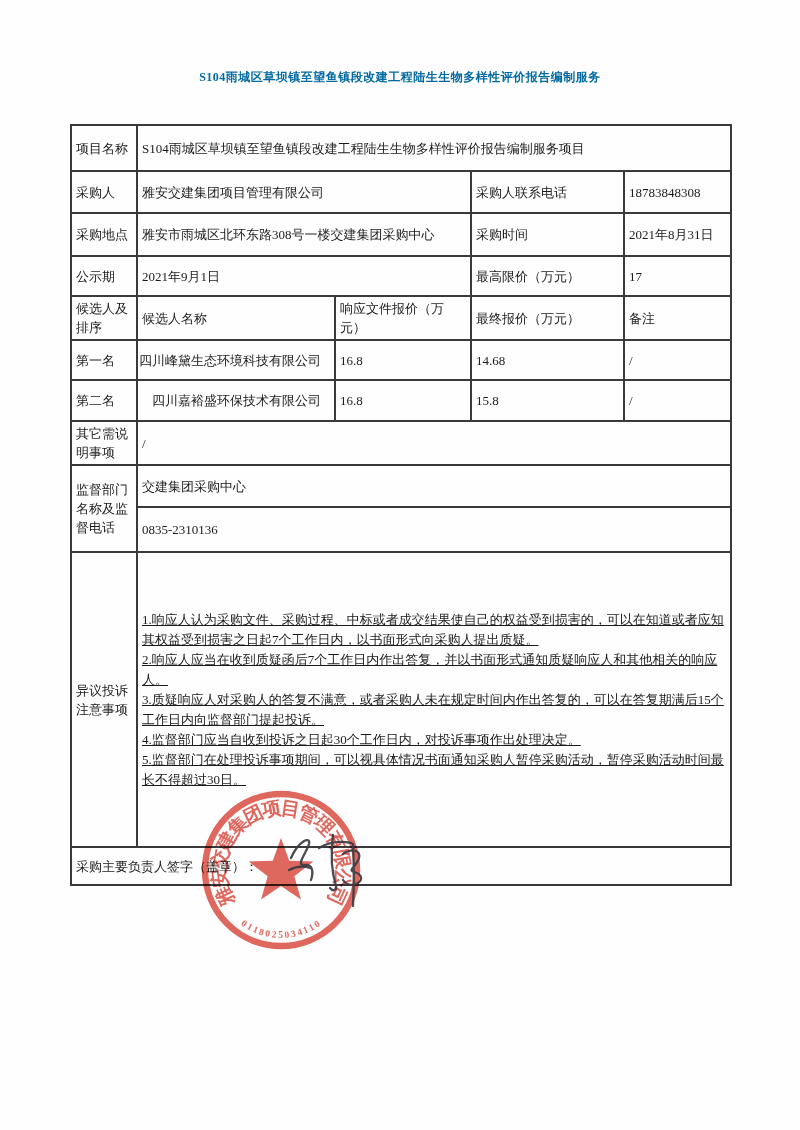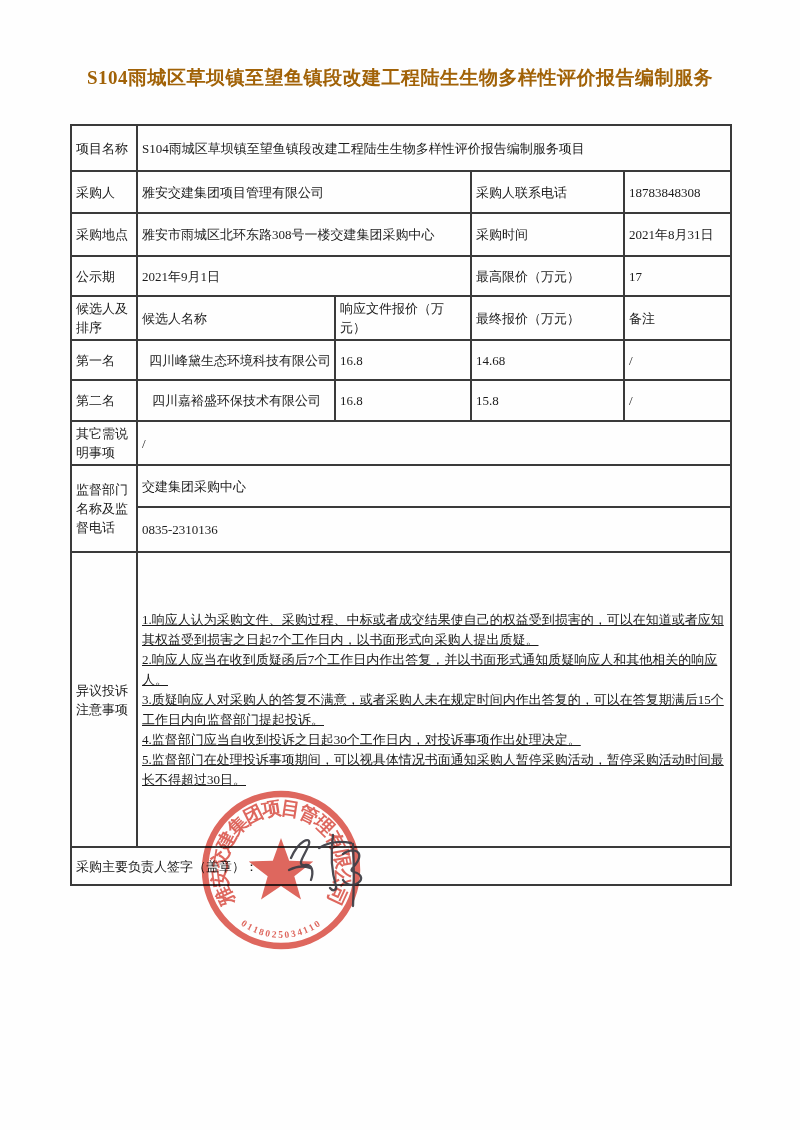--- a/index.html
+++ b/index.html
@@ -7,22 +7,22 @@
   body {
     position:relative;
     background:#fefefe;
     font-family:"Liberation Serif","DejaVu Serif",serif;
     color:#1b1b1b;
     overflow:hidden;
   }
   .doc-title {
     position:absolute; top:64px; left:0; right:0;
     text-align:center;
-    font-size:19px; font-weight:bold; letter-spacing:0.5px;
-    line-height:27px; color:#a16207;
+    font-size:12px; font-weight:bold; letter-spacing:0.5px;
+    line-height:27px; color:#0369a1;
   }
   table.sheet {
     position:absolute; left:70px; top:124px;
     width:660px;
     border-collapse:collapse;
     table-layout:fixed;
     font-size:13px;
     color:#1b1b1b;
   }
   table.sheet td, table.sheet th {
@@ -104,21 +104,21 @@
     </tr>
     <tr style="height:38px">
       <td class="lbl">候选人及排序</td>
       <td class="ctr">候选人名称</td>
       <td class="ctr">响应文件报价（万元）</td>
       <td class="ctr">最终报价（万元）</td>
       <td class="ctr">备注</td>
     </tr>
     <tr style="height:40px">
       <td class="lbl">第一名</td>
-      <td class="val" style="padding-left:11px">四川峰黛生态环境科技有限公司</td>
+      <td class="val" style="padding-left:1px">四川峰黛生态环境科技有限公司</td>
       <td class="ctr">16.8</td>
       <td class="ctr">14.68</td>
       <td class="ctr">/</td>
     </tr>
     <tr style="height:41px">
       <td class="lbl">第二名</td>
       <td class="val" style="padding-left:14px">四川嘉裕盛环保技术有限公司</td>
       <td class="ctr">16.8</td>
       <td class="ctr">15.8</td>
       <td class="ctr">/</td>

